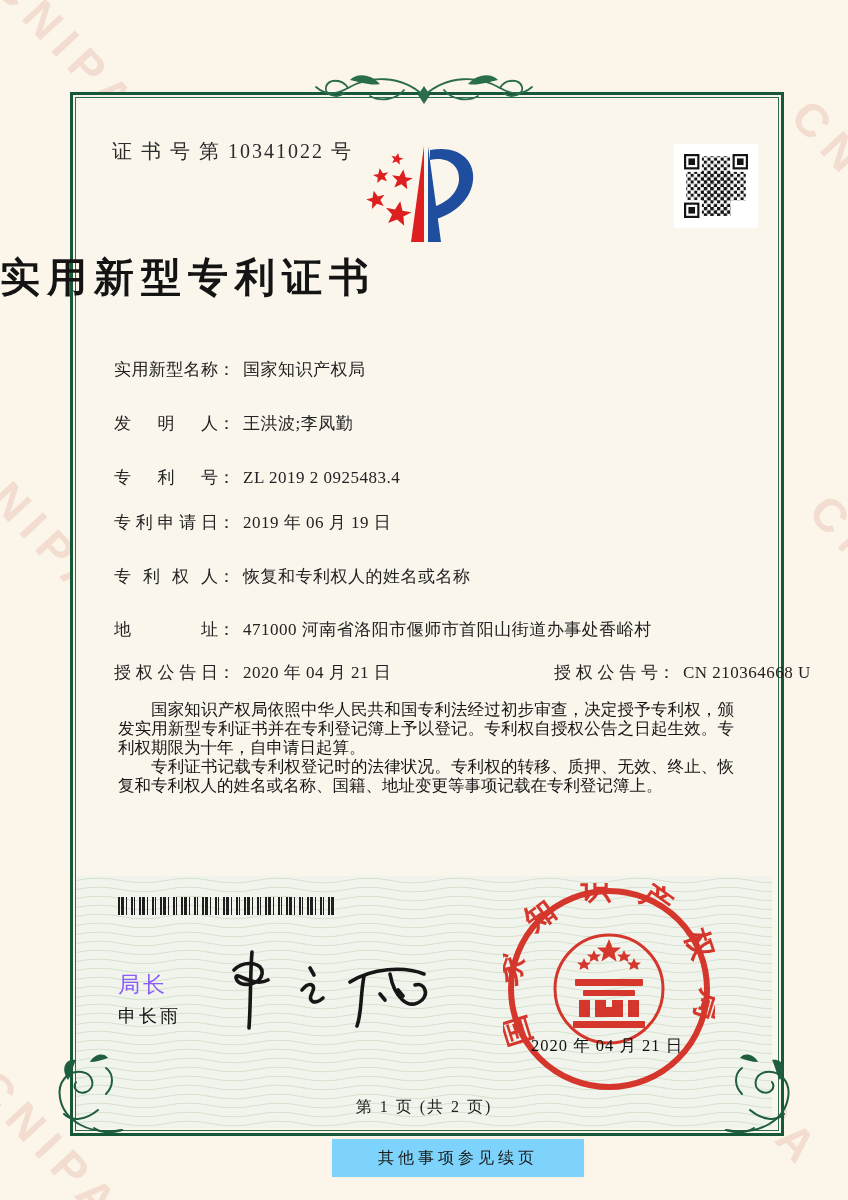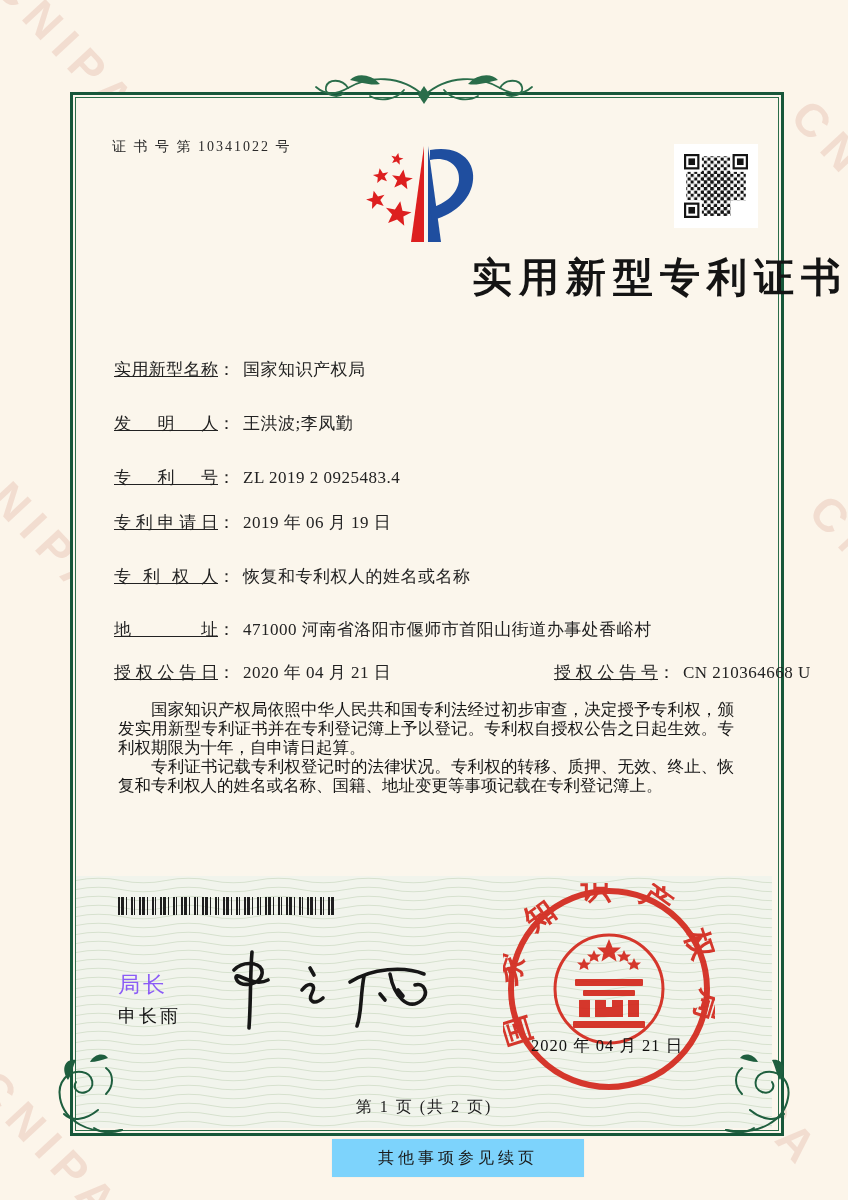--- a/index.html
+++ b/index.html
@@ -14,33 +14,33 @@
 
   
   .frame{position:absolute;left:70px;top:92px;width:708px;height:1038px;
          border:3px solid #17573a;background:#fbf6ec;}
   .frame-inner{position:absolute;left:2px;top:2px;right:2px;bottom:2px;border:1px solid #2a6d4a;}
 
   
   .wave-zone{position:absolute;left:76px;top:876px;width:696px;height:252px;background:#f1f4ec;overflow:hidden;}
   .wave-zone svg{display:block;}
 
-  .cert-no{position:absolute;left:112px;top:138px;font-size:14px;letter-spacing:2px;color:#2b2b2b;}
+  .cert-no{position:absolute;left:112px;top:138px;font-size:20px;letter-spacing:2px;color:#2b2b2b;}
 
   .logo{position:absolute;left:364px;top:138px;width:116px;height:116px;}
 
   .qr-box{position:absolute;left:674px;top:144px;width:84px;height:84px;background:#ffffff;
           display:flex;align-items:center;justify-content:center;}
   .qr{width:64px;height:64px;position:relative;}
 
-  .title{position:absolute;left:0;top:250px;width:848px;text-align:right;
+  .title{position:absolute;left:0;top:250px;width:848px;text-align:left;
          font-size:40px;font-weight:600;letter-spacing:7px;color:#141414;}
 
   .field-row{position:absolute;left:114px;font-size:17px;color:#222;white-space:nowrap;}
-  .flabel{display:inline-block;width:104px;text-align:justify;text-align-last:justify;vertical-align:top;text-decoration:underline;}
+  .flabel{display:inline-block;width:104px;text-align:justify;text-align-last:justify;vertical-align:top;}
   .colon{display:inline-block;margin-right:8px;}
   .fvalue{letter-spacing:.5px;}
 
   .grant2{position:absolute;left:440px;top:0;font-size:17px;white-space:nowrap;}
 
   .body-text{position:absolute;left:118px;top:700px;width:616px;font-size:16.5px;
              line-height:19px;color:#151515;text-align:justify;}
   .body-text p{margin:0;text-indent:2em;}
 
   .barcode{position:absolute;left:118px;top:897px;width:218px;height:18px;

